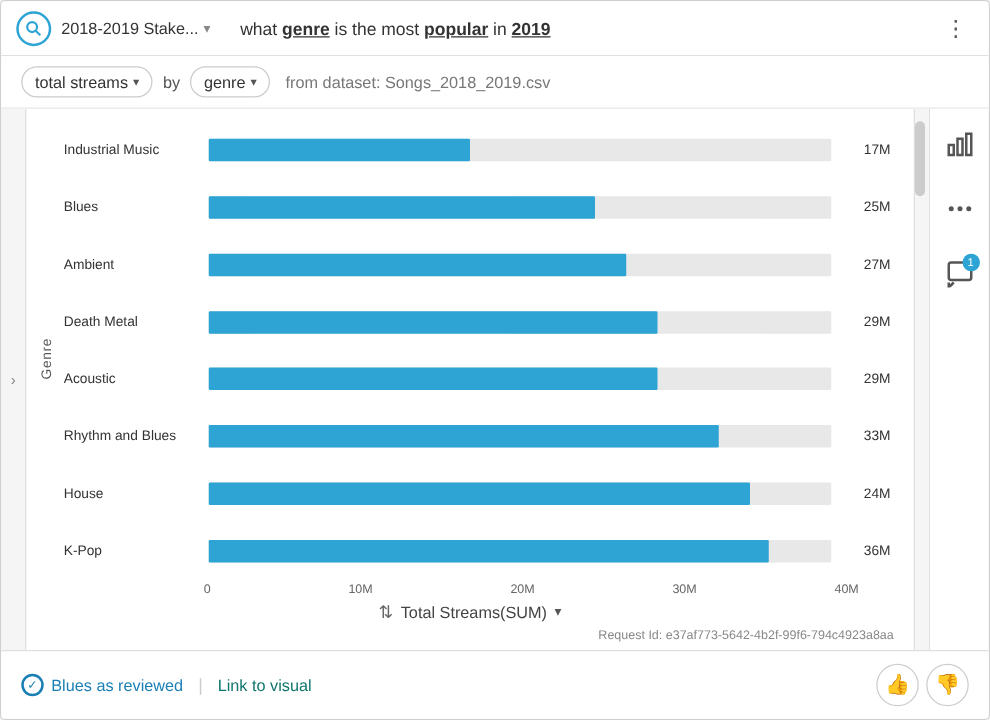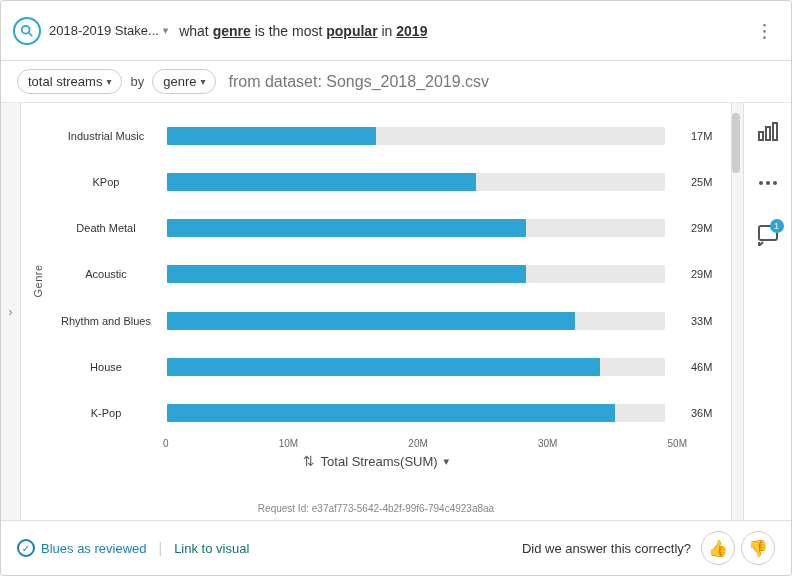--- a/index.html
+++ b/index.html
@@ -19,21 +19,21 @@
       border: 1px solid #d0d0d0;
       border-radius: 4px;
       overflow: hidden;
       position: relative;
     }
     
     .header {
       display: flex;
       align-items: center;
       padding: 0 12px;
-      height: 60px;
+      height: 44px;
       border-bottom: 1px solid #e0e0e0;
       background: #fff;
       flex-shrink: 0;
     }
     .header-search-icon {
       width: 28px;
       height: 28px;
       border: 2px solid #2da4d4;
       border-radius: 50%;
       display: flex;
@@ -50,21 +50,21 @@
       font-size: 13px;
       color: #444;
       flex-shrink: 0;
     }
     .breadcrumb-title { font-weight: 500; color: #333; }
     .breadcrumb-arrow { color: #888; font-size: 11px; cursor: pointer; }
     .header-query {
       flex: 1;
       font-size: 14px;
       color: #333;
-      margin-left: 3px;
+      margin-left: 16px;
     }
     .header-query .keyword { font-weight: 700; text-decoration: underline; }
     .header-more-btn {
       width: 28px;
       height: 28px;
       display: flex;
       align-items: center;
       justify-content: center;
       cursor: pointer;
       border-radius: 3px;
@@ -89,21 +89,21 @@
       padding: 4px 10px;
       border: 1px solid #ccc;
       border-radius: 20px;
       font-size: 13px;
       color: #333;
       cursor: pointer;
       background: #fff;
     }
     .filter-pill .chevron { font-size: 10px; color: #555; }
     .filter-by { font-size: 13px; color: #555; }
-    .dataset-info { font-size: 16px; color: #777; margin-left: 4px; }
+    .dataset-info { font-size: 13px; color: #777; margin-left: 4px; }
     
     .content-area {
       display: flex;
       flex: 1;
       overflow: hidden;
     }
     
     .left-collapse {
       width: 20px;
       display: flex;
@@ -157,21 +157,21 @@
     }
     .bar-row {
       display: flex;
       align-items: center;
       gap: 6px;
       height: 26px;
     }
     .bar-label {
       font-size: 11px;
       color: #333;
-      text-align: center;
+      text-align: left;
       width: 110px;
       flex-shrink: 0;
     }
     .bar-track {
       flex: 1;
       height: 18px;
       background: #e8e8e8;
       border-radius: 1px;
       position: relative;
     }
@@ -208,23 +208,22 @@
       font-size: 13px;
       color: #444;
       padding: 4px 0;
     }
     .x-axis-title .sort-icon { font-size: 14px; color: #666; }
     .x-axis-title .chevron-down { font-size: 11px; color: #555; cursor: pointer; }
     
     .request-id {
       font-size: 10px;
       color: #888;
-      text-align: center;
+      text-align: right;
       padding: 2px 8px;
-      margin-top: 28px;
     }
     
     .right-sidebar {
       width: 48px;
       display: flex;
       flex-direction: column;
       align-items: center;
       border-left: 1px solid #e0e0e0;
       background: #fff;
       padding: 10px 0;
@@ -390,27 +389,34 @@
           <div class="bars-area" id="bars-area">
 
           <div class="bar-row">
       <span class="bar-label">Industrial Music</span>
       <div class="bar-track">
         <div class="bar-fill" style="width:42%"></div>
       </div>
       <span class="bar-value">17M</span>
     </div>
               <div class="bar-row">
-      <span class="bar-label">KPop</span>
+      <span class="bar-label">Blues</span>
       <div class="bar-track">
         <div class="bar-fill" style="width:62%"></div>
       </div>
       <span class="bar-value">25M</span>
     </div>
               <div class="bar-row">
+      <span class="bar-label">Ambient</span>
+      <div class="bar-track">
+        <div class="bar-fill" style="width:67%"></div>
+      </div>
+      <span class="bar-value">27M</span>
+    </div>
+              <div class="bar-row">
       <span class="bar-label">Death Metal</span>
       <div class="bar-track">
         <div class="bar-fill" style="width:72%"></div>
       </div>
       <span class="bar-value">29M</span>
     </div>
               <div class="bar-row">
       <span class="bar-label">Acoustic</span>
       <div class="bar-track">
         <div class="bar-fill" style="width:72%"></div>
@@ -422,37 +428,37 @@
       <div class="bar-track">
         <div class="bar-fill" style="width:82%"></div>
       </div>
       <span class="bar-value">33M</span>
     </div>
               <div class="bar-row">
       <span class="bar-label">House</span>
       <div class="bar-track">
         <div class="bar-fill" style="width:87%"></div>
       </div>
-      <span class="bar-value">46M</span>
+      <span class="bar-value">24M</span>
     </div>
               <div class="bar-row">
       <span class="bar-label">K-Pop</span>
       <div class="bar-track">
         <div class="bar-fill" style="width:90%"></div>
       </div>
       <span class="bar-value">36M</span>
     </div>
             </div>
           <div class="x-axis" id="x-axis">
 
           <span class="x-tick">0</span>
               <span class="x-tick">10M</span>
               <span class="x-tick">20M</span>
               <span class="x-tick">30M</span>
-              <span class="x-tick">50M</span>
+              <span class="x-tick">40M</span>
             </div>
         </div>
       </div>
 
       <div class="x-axis-title">
         <span class="sort-icon">⇅</span>
         <span>Total Streams(SUM)</span>
         <span class="chevron-down">▾</span>
       </div>
 
@@ -492,21 +498,20 @@
   <div class="footer">
     <div class="footer-left">
       <div class="mark-reviewed-btn">
         <div class="check-icon">✓</div>
         <span>Blues as reviewed</span>
       </div>
       <span class="divider">|</span>
       <span class="link-visual-btn">Link to visual</span>
     </div>
     <div class="footer-right">
-      <span class="feedback-question">Did we answer this correctly?</span>
       <div class="feedback-btns">
         <button class="feedback-btn thumbs-up">👍</button>
         <button class="feedback-btn thumbs-down">👎</button>
       </div>
     </div>
   </div>
 
 </div>
 
 </body></html>

